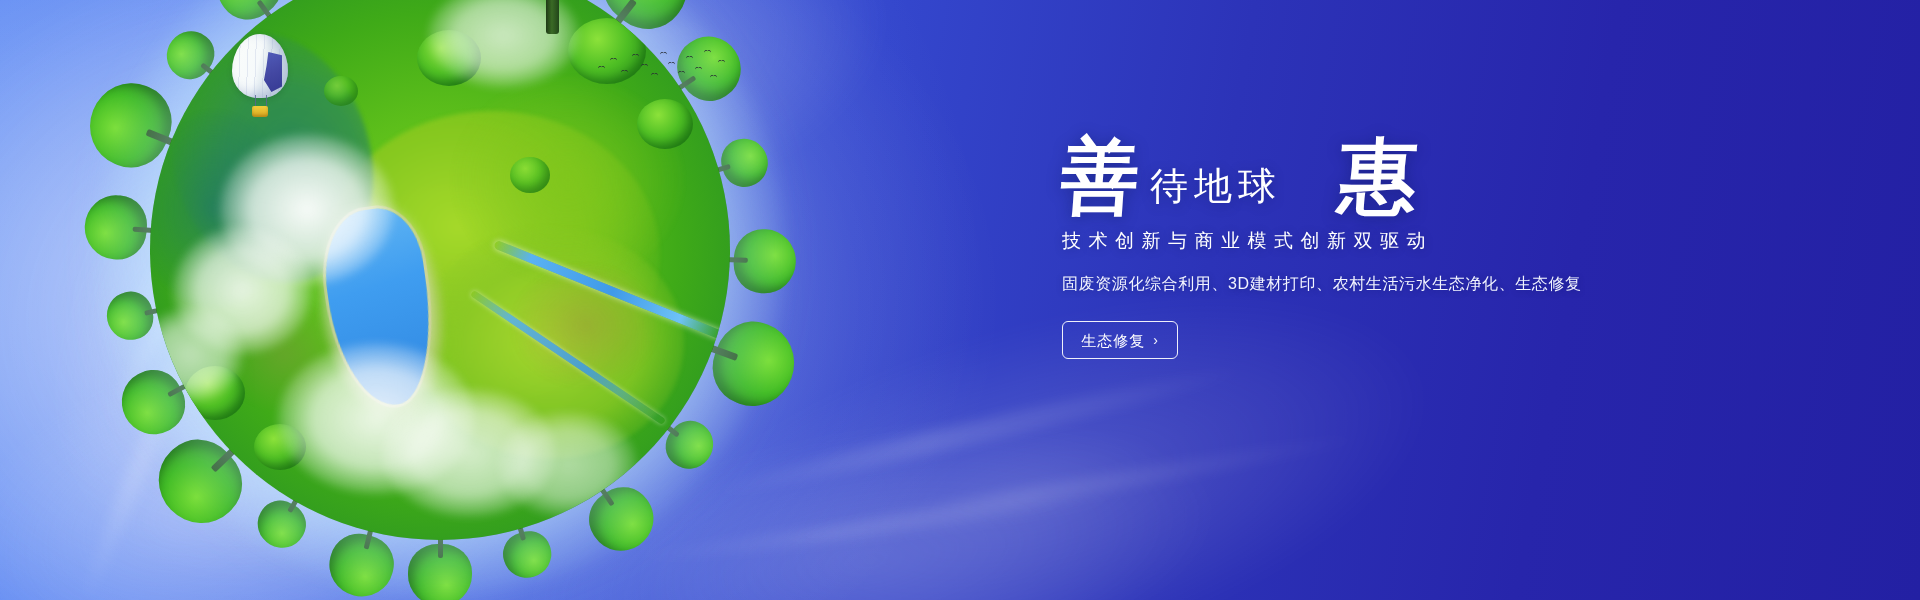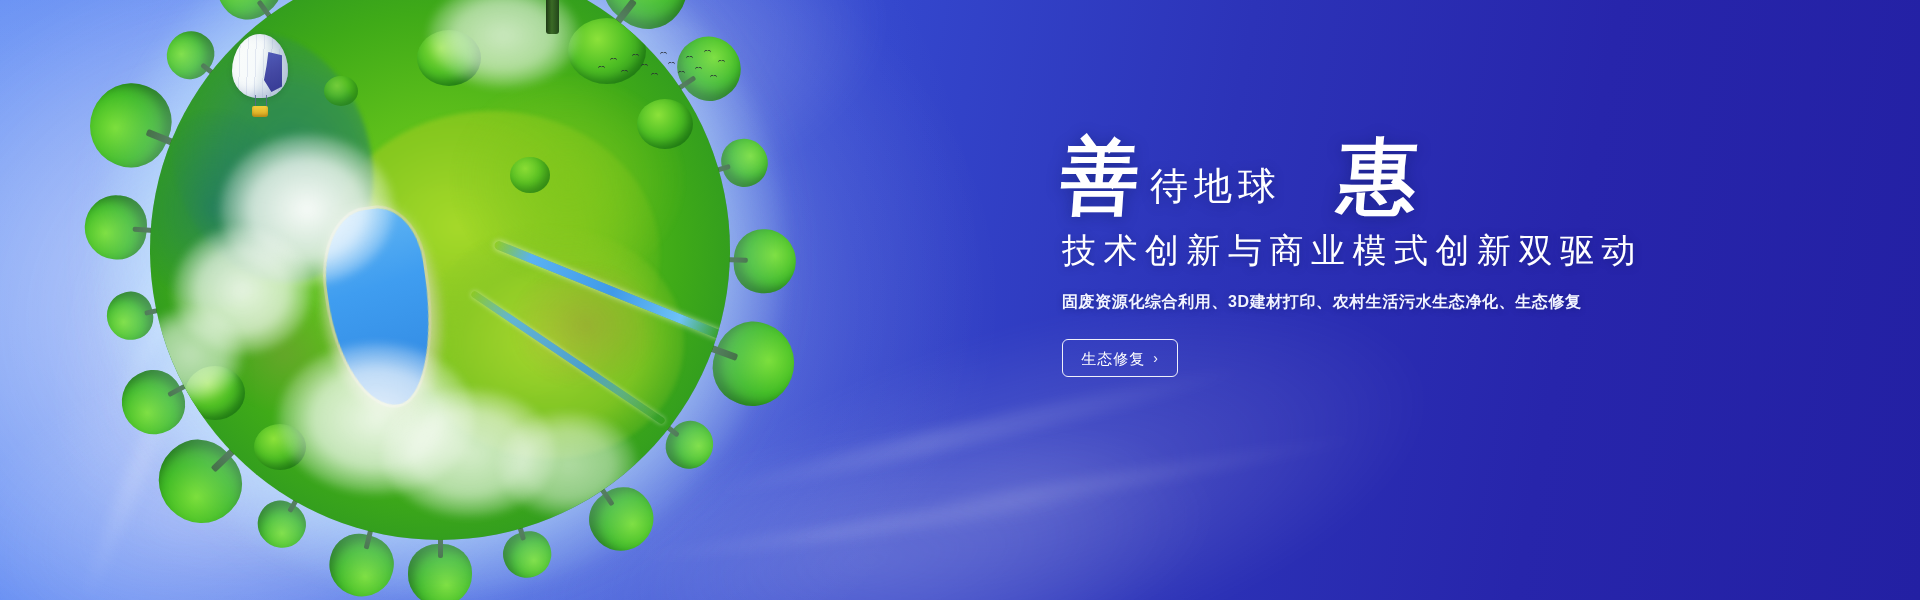--- a/index.html
+++ b/index.html
@@ -219,26 +219,26 @@
     text-shadow:0 2px 14px rgba(10,20,80,0.4);
   }
   .blk{
     font-family:"Liberation Sans","DejaVu Sans",sans-serif;
     font-size:38px;font-weight:500;letter-spacing:6px;
     display:inline-block;padding-bottom:7px;padding-left:12px;
   }
   .gap{display:inline-block;width:58px;}
 
   .subtitle{
-    font-size:34px;font-weight:400;letter-spacing:7.5px;
+    font-size:19px;font-weight:400;letter-spacing:7.5px;
     margin:0 0 20px 0;white-space:nowrap;line-height:1.2;
     text-shadow:0 1px 8px rgba(10,20,80,0.35);
   }
   .desc{
-    font-size:16px;font-weight:700;letter-spacing:0.6px;
+    font-size:16px;font-weight:400;letter-spacing:0.6px;
     margin:0 0 26px 0;white-space:nowrap;line-height:1.4;
     color:#f2f4ff;
     text-shadow:0 1px 6px rgba(10,20,80,0.35);
   }
   .cta{
     display:inline-flex;align-items:center;justify-content:center;gap:8px;
     width:116px;height:38px;padding:0 9px;
     border:1px solid rgba(255,255,255,0.92);border-radius:6px;
     background:transparent;color:#ffffff;cursor:pointer;
     font-family:"Liberation Sans","DejaVu Sans",sans-serif;

